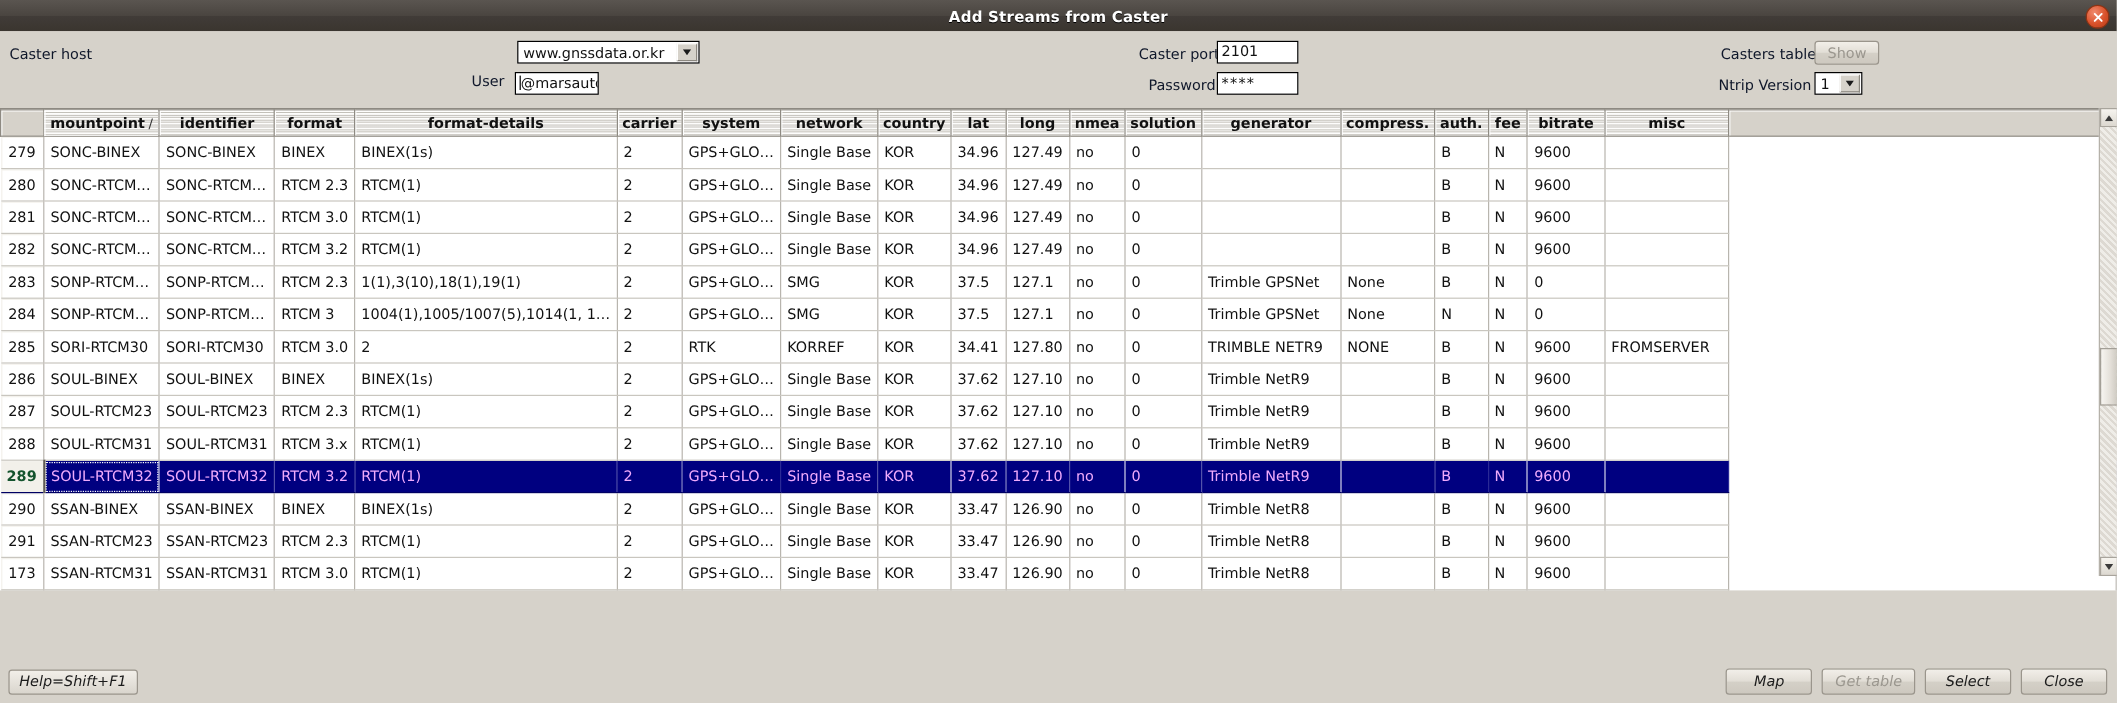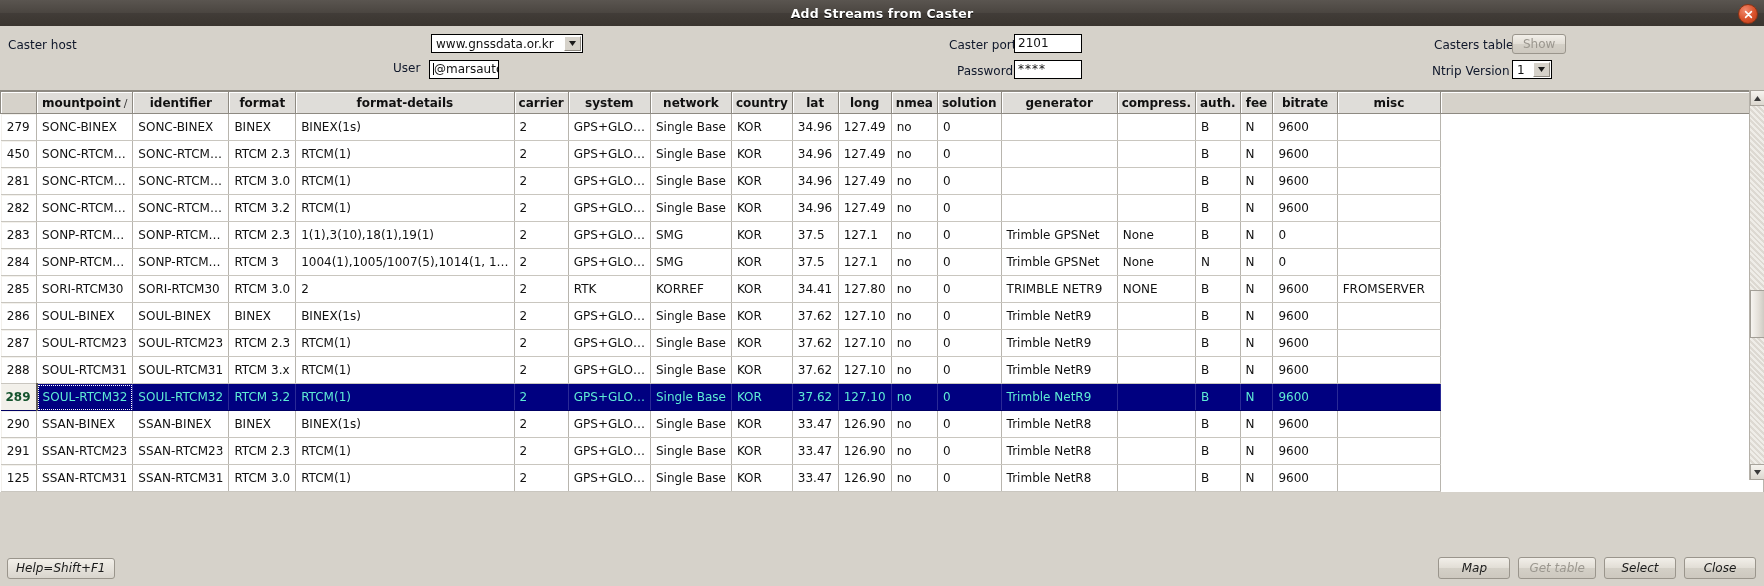--- a/index.html
+++ b/index.html
@@ -89,21 +89,21 @@
   table.grid td{
     height:26px;padding:0 5px;font-size:12px;color:#111;
     border-right:1px solid #b8b5ae;border-bottom:1px solid #c9c6bf;
     white-space:nowrap;overflow:hidden;text-overflow:clip;
     background:#fff;vertical-align:middle;
   }
   td.rowhdr{
     background:#d8d4cc;border-right:2px solid #5f5b54;border-bottom:1px solid #b0aca4;
     text-align:center;color:#1b1b1b;box-shadow:inset 1px 1px 0 #f3f1ec;
   }
-  tr.sel td{background:#000080;color:#5eead4;border-right-color:#2a2a96;border-bottom-color:#000063;}
+  tr.sel td{background:#000080;color:#f0abfc;border-right-color:#2a2a96;border-bottom-color:#000063;}
   tr.sel td.rowhdr{background:#f2f0ea;color:#14532d;font-weight:bold;border-right:2px solid #5f5b54;}
   td.focusc{outline:1px dotted #ffffff;outline-offset:-2px;}
   td.blank{border-right:none;}
 
   .hsort{position:relative;}
   .hsort .sortmark{font-size:11px;font-weight:normal;margin-left:3px;color:#333;}
 
   
   .vscroll{
     position:absolute;right:0;top:90px;width:15px;height:390px;
@@ -279,21 +279,21 @@
             <td>0</td>
             <td></td>
             <td></td>
             <td>B</td>
             <td>N</td>
             <td>9600</td>
             <td></td>
             <td class="blank" style="background: rgb(255, 255, 255); border-bottom: none;"></td>
           </tr>
           <tr>
-            <td class="rowhdr">450</td>
+            <td class="rowhdr">280</td>
             <td>SONC-RTCM…</td>
             <td>SONC-RTCM…</td>
             <td>RTCM 2.3</td>
             <td>RTCM(1)</td>
             <td>2</td>
             <td>GPS+GLO…</td>
             <td>Single Base</td>
             <td>KOR</td>
             <td>34.96</td>
             <td>127.49</td>
@@ -543,21 +543,21 @@
             <td>0</td>
             <td>Trimble NetR8</td>
             <td></td>
             <td>B</td>
             <td>N</td>
             <td>9600</td>
             <td></td>
             <td class="blank" style="background: rgb(255, 255, 255); border-bottom: none;"></td>
           </tr>
           <tr>
-            <td class="rowhdr">125</td>
+            <td class="rowhdr">173</td>
             <td>SSAN-RTCM31</td>
             <td>SSAN-RTCM31</td>
             <td>RTCM 3.0</td>
             <td>RTCM(1)</td>
             <td>2</td>
             <td>GPS+GLO…</td>
             <td>Single Base</td>
             <td>KOR</td>
             <td>33.47</td>
             <td>126.90</td>

